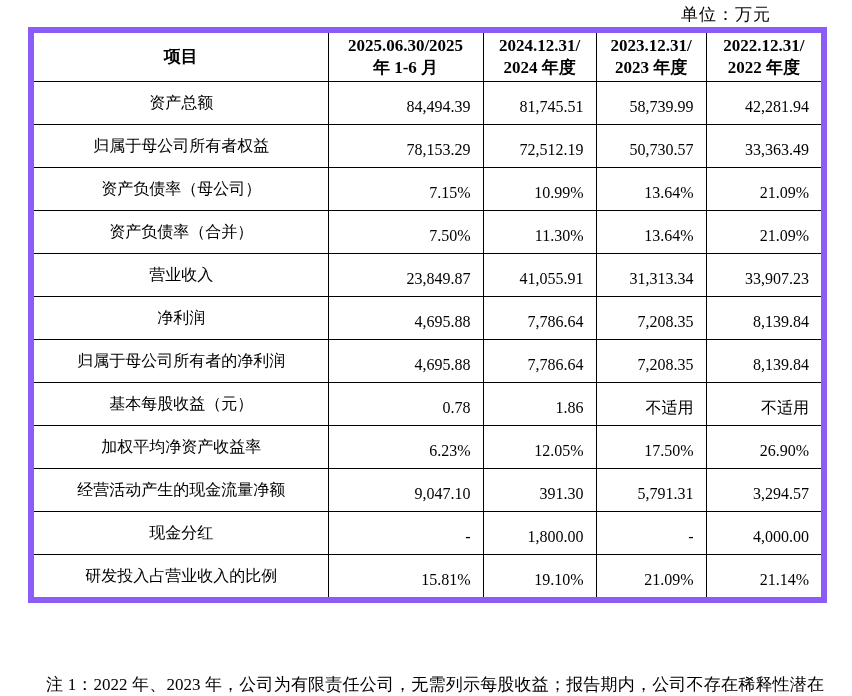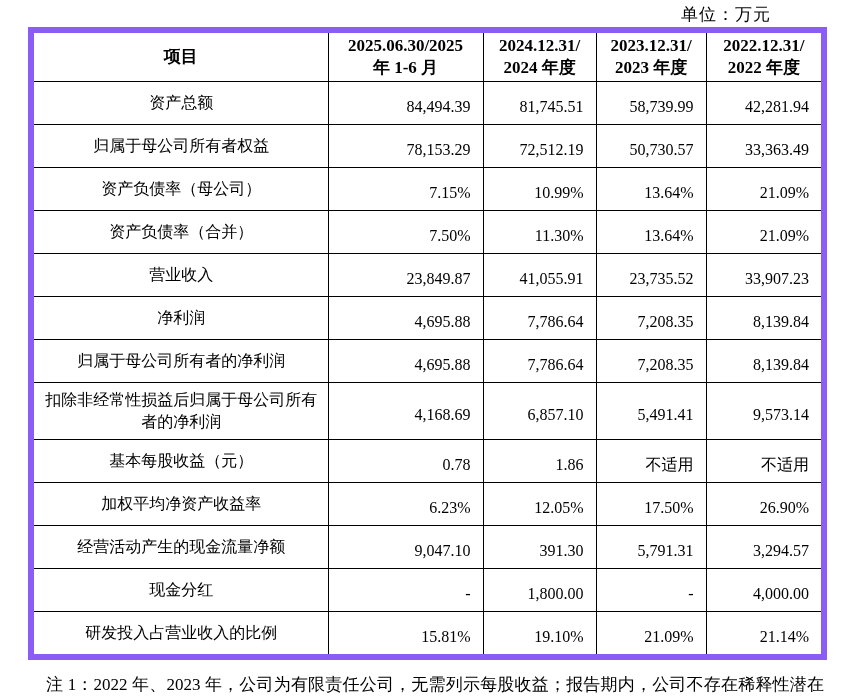--- a/index.html
+++ b/index.html
@@ -127,43 +127,36 @@
         <td class="lbl">资产负债率（合并）</td>
         <td class="num">7.50%</td>
         <td class="num">11.30%</td>
         <td class="num">13.64%</td>
         <td class="num">21.09%</td>
       </tr>
       <tr class="r1">
         <td class="lbl">营业收入</td>
         <td class="num">23,849.87</td>
         <td class="num">41,055.91</td>
-        <td class="num">23,735.52</td>
+        <td class="num">31,313.34</td>
         <td class="num">33,907.23</td>
       </tr>
       <tr class="r1">
         <td class="lbl">净利润</td>
         <td class="num">4,695.88</td>
         <td class="num">7,786.64</td>
         <td class="num">7,208.35</td>
         <td class="num">8,139.84</td>
       </tr>
       <tr class="r1">
         <td class="lbl">归属于母公司所有者的净利润</td>
         <td class="num">4,695.88</td>
         <td class="num">7,786.64</td>
         <td class="num">7,208.35</td>
         <td class="num">8,139.84</td>
-      </tr>
-      <tr>
-        <td class="lbl">扣除非经常性损益后归属于母公司所有者的净利润</td>
-        <td class="num">4,168.69</td>
-        <td class="num">6,857.10</td>
-        <td class="num">5,491.41</td>
-        <td class="num">9,573.14</td>
       </tr>
       <tr class="r1">
         <td class="lbl">基本每股收益（元）</td>
         <td class="num">0.78</td>
         <td class="num">1.86</td>
         <td class="num">不适用</td>
         <td class="num">不适用</td>
       </tr>
       <tr class="r1">
         <td class="lbl">加权平均净资产收益率</td>

